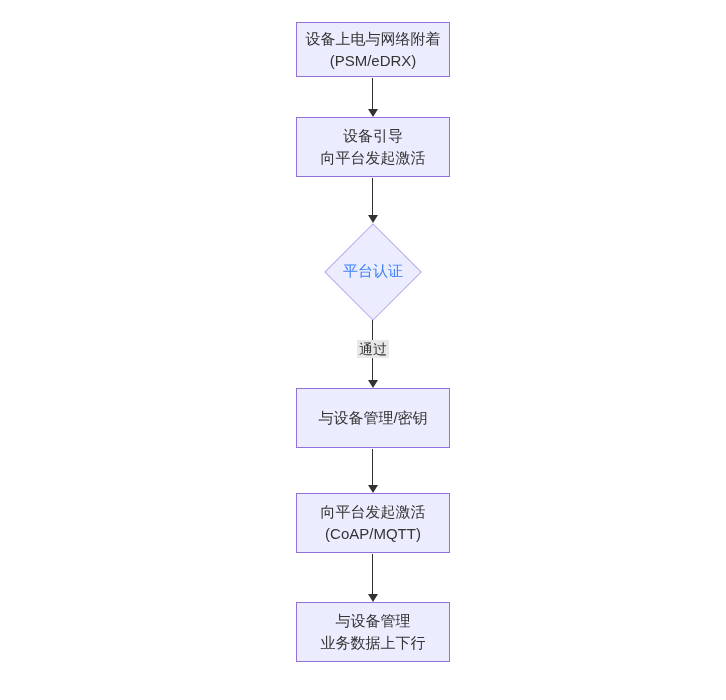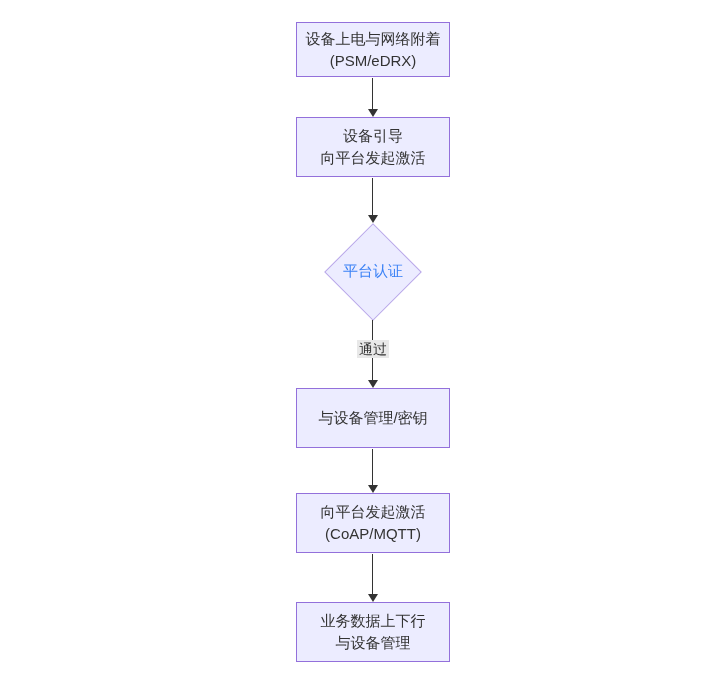--- a/index.html
+++ b/index.html
@@ -150,17 +150,17 @@
     <div class="node-line">向平台发起激活</div>
     <div class="node-line">(CoAP/MQTT)</div>
   </div>
 
   <div class="edge" style="top:554px; height:48px;">
     <div class="edge-line"></div>
     <div class="edge-head"></div>
   </div>
 
   <div class="node" style="top:602px; height:60px;">
+    <div class="node-line">与设备管理</div>
     <div class="node-line">业务数据上下行</div>
-    <div class="node-line">与设备管理</div>
   </div>
 
 </div>
 
 </body></html>

